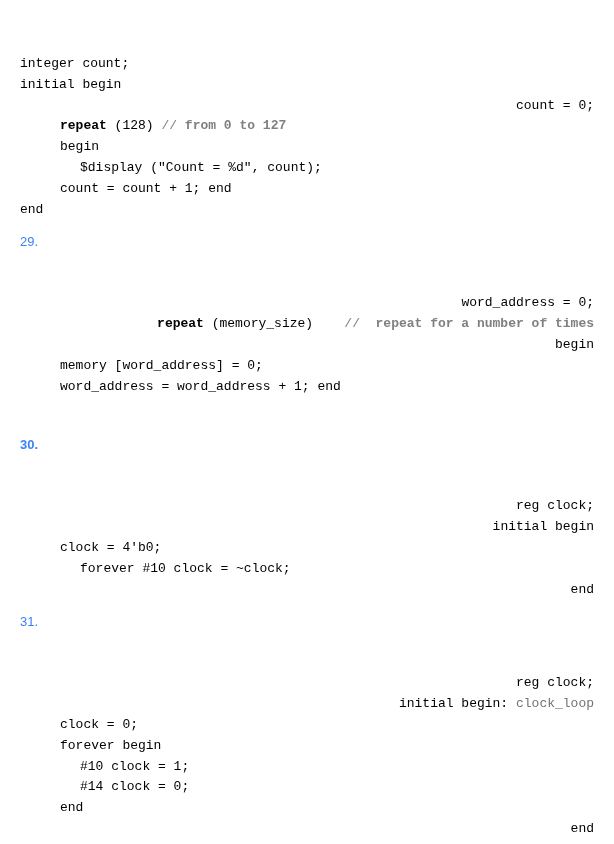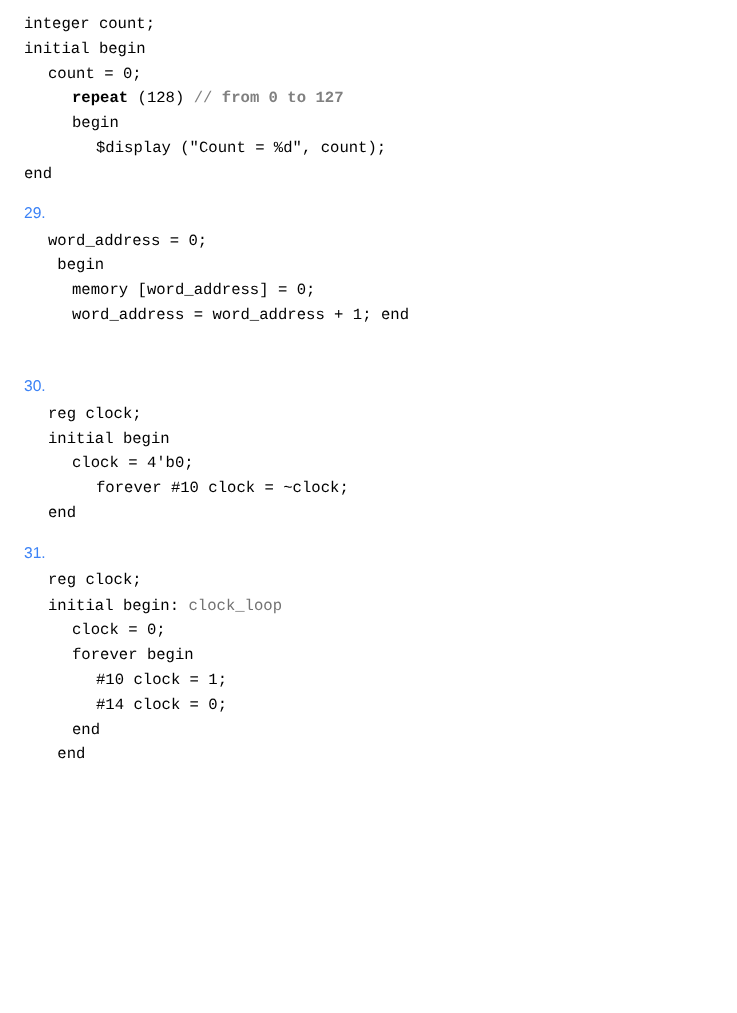--- a/index.html
+++ b/index.html
@@ -12,20 +12,21 @@
       font-family: 'Courier New', Courier, monospace;
       font-size: 13px;
       color: #000000;
       padding: 10px 20px;
       width: 614px;
       min-height: 844px;
     }
     .code-block {
       margin-bottom: 10px;
       line-height: 1.6;
+      margin-top: 44px;
     }
     .section-number {
       font-family: Arial, sans-serif;
       font-size: 13px;
       color: #3b82f6;
       margin: 14px 0 6px 0;
     }
     .code-line {
       display: block;
       white-space: pre;
@@ -37,48 +38,50 @@
     .comment {
       color: #808080;
     }
     .comment-bold {
       color: #808080;
       font-weight: bold;
     }
     .label {
       color: #737373;
     }
-    .indent1 { padding-left: 20px; }
+    .indent1 { padding-left: 20px; text-align: right; }
     .indent2 { padding-left: 40px; }
     .indent3 { padding-left: 60px; }
   </style>
 </head>
 <body>
 
 <div>
 
   <div class="code-block">
     <span class="code-line"><span>integer count;</span></span>
     <span class="code-line"><span>initial begin</span></span>
     <span class="code-line indent1"><span>count = 0;</span></span>
     <span class="code-line indent2"><span class="kw">repeat</span><span> (128) </span><span class="comment">// </span><span class="comment-bold">from 0 to 127</span></span>
     <span class="code-line indent2"><span>begin</span></span>
     <span class="code-line indent3"><span>$display ("Count = %d", count);</span></span>
+    <span class="code-line indent2"><span>count = count + 1; end</span></span>
     <span class="code-line"><span>end</span></span>
   </div>
 
   <div class="section-number">29.</div>
   <div class="code-block">
     <span class="code-line indent1"><span>word_address = 0;</span></span>
+    <span class="code-line indent1"><span class="kw">repeat</span><span> (memory_size)    </span><span class="comment">// </span><span class="comment-bold"> repeat for a number of times</span></span>
     <span class="code-line indent1"><span> begin</span></span>
     <span class="code-line indent2"><span>memory [word_address] = 0;</span></span>
     <span class="code-line indent2"><span>word_address = word_address + 1; end</span></span>
   </div>
 
-  <div class="section-number" style="margin-top: 40px;">30.</div>
+  <div class="section-number" style="margin-top: 40px; font-weight: bold;">30.</div>
   <div class="code-block">
     <span class="code-line indent1"><span>reg clock;</span></span>
     <span class="code-line indent1"><span>initial begin</span></span>
     <span class="code-line indent2"><span>clock = 4'b0;</span></span>
     <span class="code-line indent3"><span>forever #10 clock = ~clock;</span></span>
     <span class="code-line indent1"><span>end</span></span>
   </div>
 
   <div class="section-number">31.</div>
   <div class="code-block">

